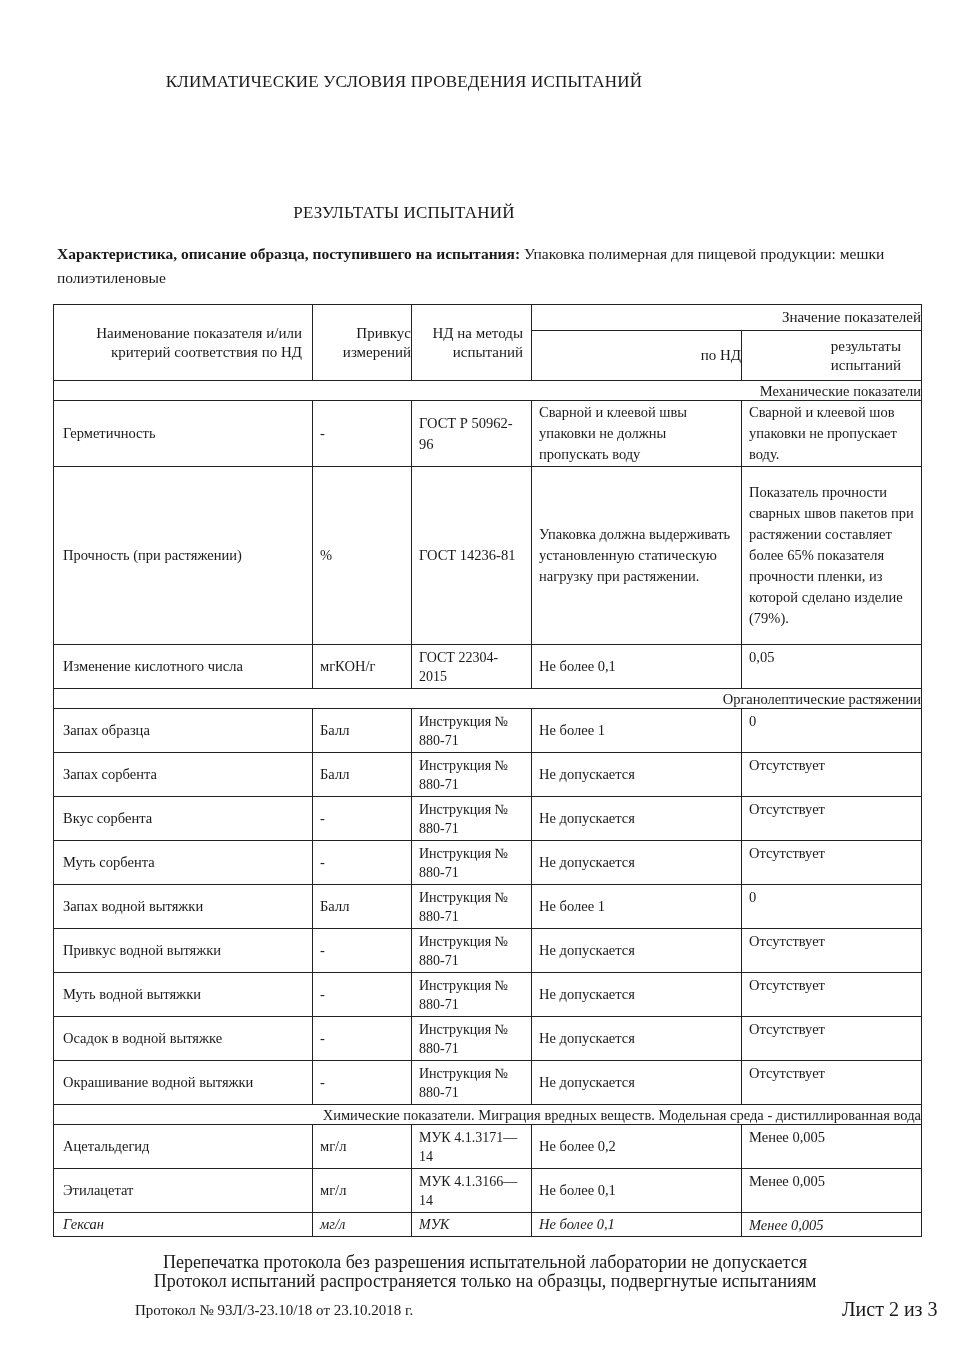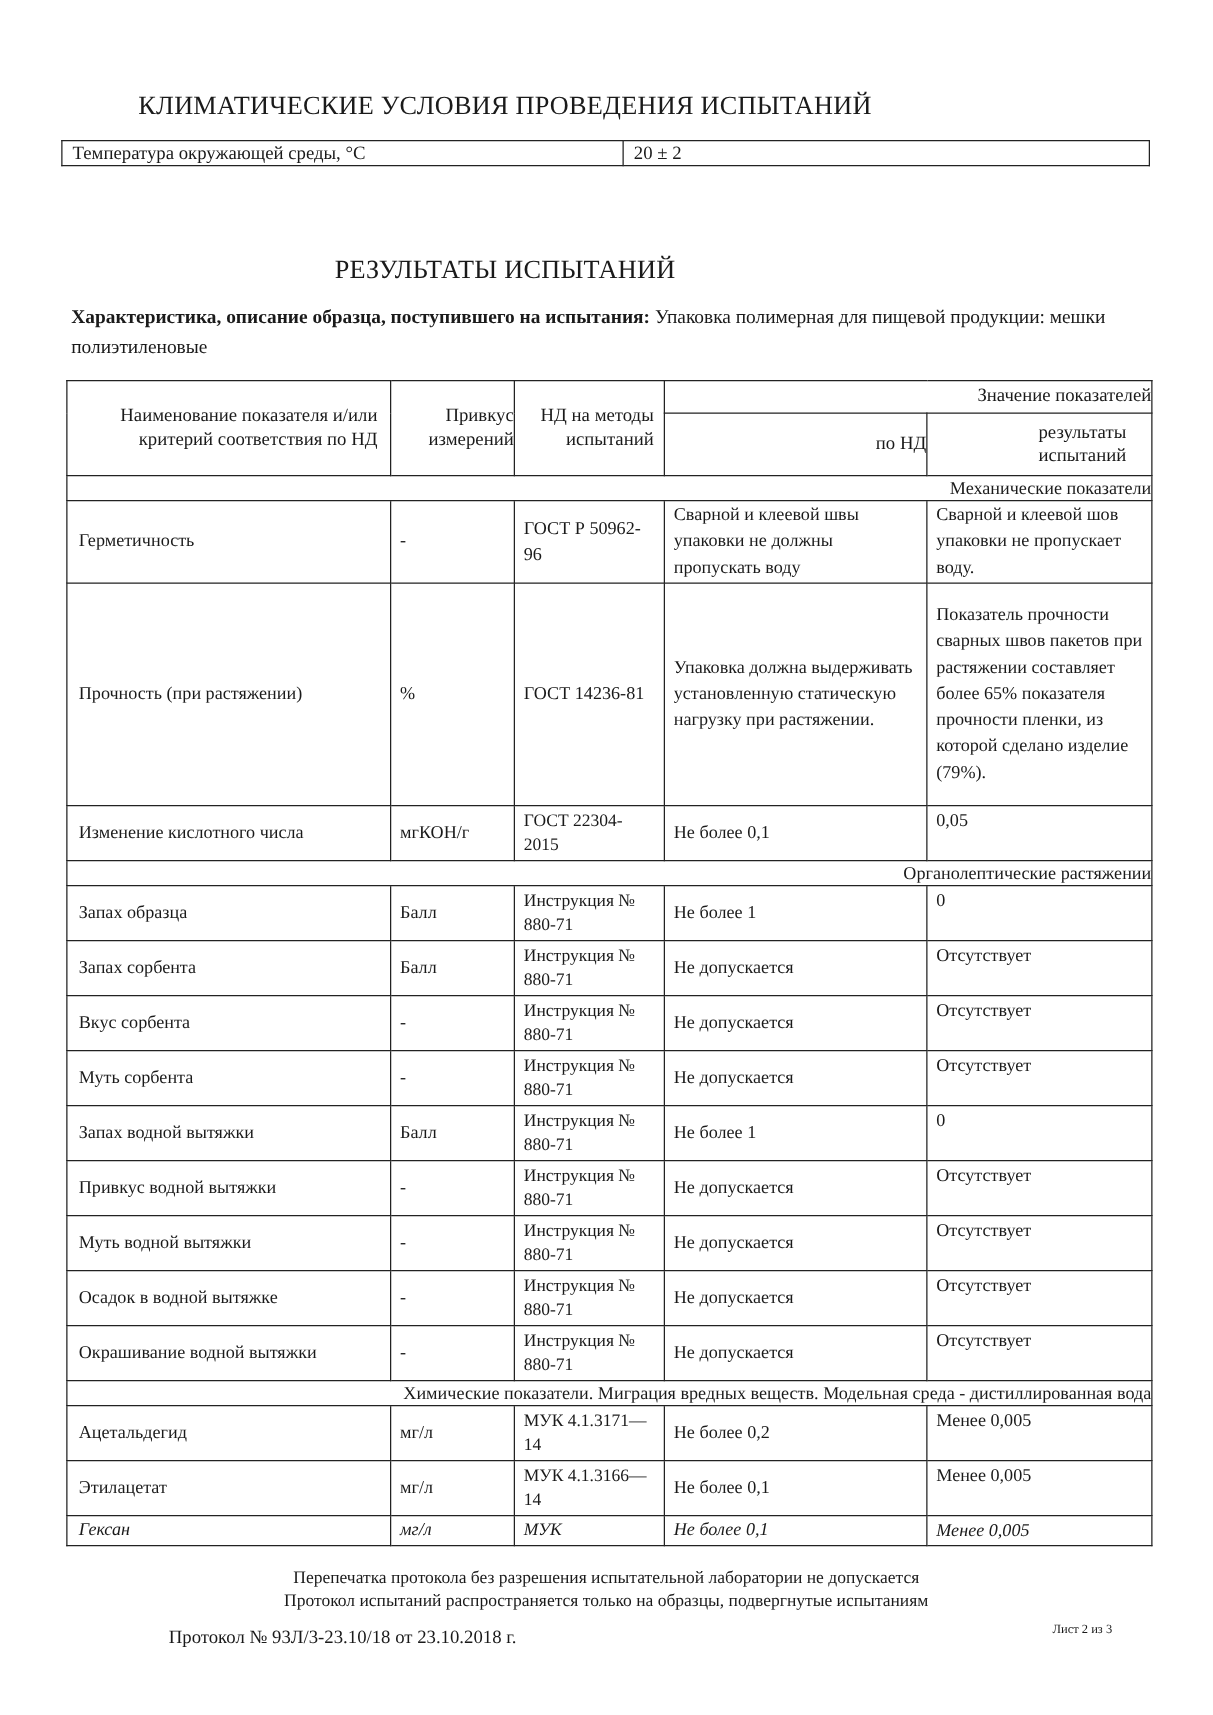--- a/index.html
+++ b/index.html
@@ -2,21 +2,21 @@
 <html><head>
 <meta charset="utf-8">
 <style>
   html, body { margin: 0; padding: 0; background: #ffffff; }
   body {
     width: 970px; height: 1372px; position: relative; overflow: hidden;
     font-family: "Liberation Serif", "DejaVu Serif", serif; color: #1a1a1a;
   }
   .title {
     position: absolute; left: 0; width: 808px; text-align: center;
-    font-size: 21px; letter-spacing: 0.2px;
+    font-size: 17px; letter-spacing: 0.2px;
   }
   table { border-collapse: collapse; }
   td, th { border: 1.3px solid #222; padding: 0; font-weight: normal; }
 
   
   #climate { position: absolute; left: 49px; top: 112px; width: 871px; font-size: 15px; }
   #climate td { height: 19px; padding: 0 8px; vertical-align: bottom; line-height: 18px; }
   #climate td.c1 { width: 432px; }
 
   .sample {
@@ -31,36 +31,32 @@
     font-size: 14.5px; line-height: 21px; table-layout: fixed;
   }
   #results th { text-align: right; vertical-align: middle; font-size: 15px; line-height: 19px; }
   #results td { vertical-align: middle; padding: 0 7px; }
   #results td.section { text-align: right; height: 19px; line-height: 18px; padding: 0; }
   #results td.top { vertical-align: top; padding-top: 2px; }
   #results td.c-name { padding-left: 9px; }
   .fs13 { font-size: 14px; line-height: 19px; }
 
   .footer {
-    position: absolute; left: 0; width: 970px; text-align: center; font-size: 14px; line-height: 19px;
+    position: absolute; left: 0; width: 970px; text-align: center; font-size: 18px; line-height: 19px;
   }
   .proto { position: absolute; left: 135px; top: 1302px; font-size: 15px; }
-  .sheet { position: absolute; left: 842px; top: 1298px; font-size: 10px; }
+  .sheet { position: absolute; left: 842px; top: 1298px; font-size: 20px; }
 </style>
 </head>
 <body>
 
 <div class="title" style="top:72px;">КЛИМАТИЧЕСКИЕ УСЛОВИЯ ПРОВЕДЕНИЯ ИСПЫТАНИЙ</div>
 
 <table id="climate">
   <tbody>
-      <tr>
-    <td class="c1">Температура окружающей среды, °С</td>
-    <td>20 ± 2</td>
-  </tr>
 </tbody>
   </table>
 
 <div class="title" style="top:203px;">РЕЗУЛЬТАТЫ ИСПЫТАНИЙ</div>
 
 <div class="sample">
   <b>Характеристика, описание образца, поступившего на испытания:</b>
   <span>Упаковка полимерная для пищевой продукции: мешки полиэтиленовые</span>
 </div>
 

